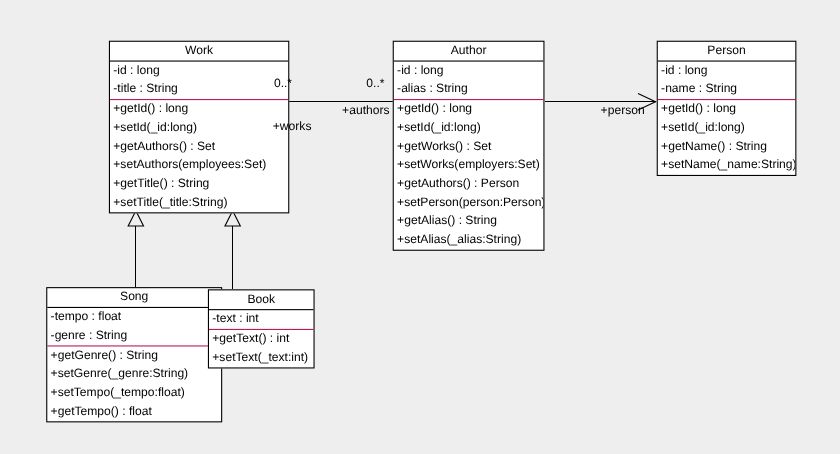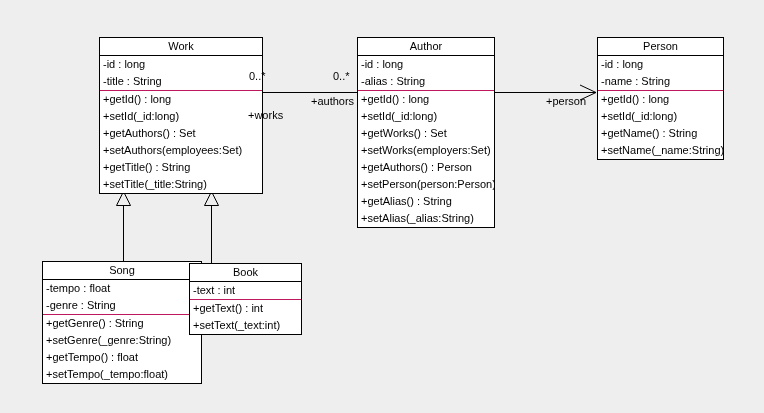--- a/index.html
+++ b/index.html
@@ -131,26 +131,26 @@
 
   <div class="uml-class" style="left:42px; top:261px; width:160px;">
     <div class="uml-title">Song</div>
     <div class="uml-attrs">
       <div class="row">-tempo : float</div>
       <div class="row">-genre : String</div>
     </div>
     <div class="uml-methods">
       <div class="row">+getGenre() : String</div>
       <div class="row">+setGenre(_genre:String)</div>
+      <div class="row">+setTempo(_tempo:float)</div>
       <div class="row">+getTempo() : float</div>
-      <div class="row">+setTempo(_tempo:float)</div>
     </div>
   </div>
 
-  <div class="uml-class" style="left:189px; top:263px; width:113px;">
+  <div class="uml-class" style="left:189px; top:263px; width:97px;">
     <div class="uml-title">Book</div>
     <div class="uml-attrs">
       <div class="row">-text : int</div>
     </div>
     <div class="uml-methods">
       <div class="row">+getText() : int</div>
       <div class="row">+setText(_text:int)</div>
     </div>
   </div>
 

